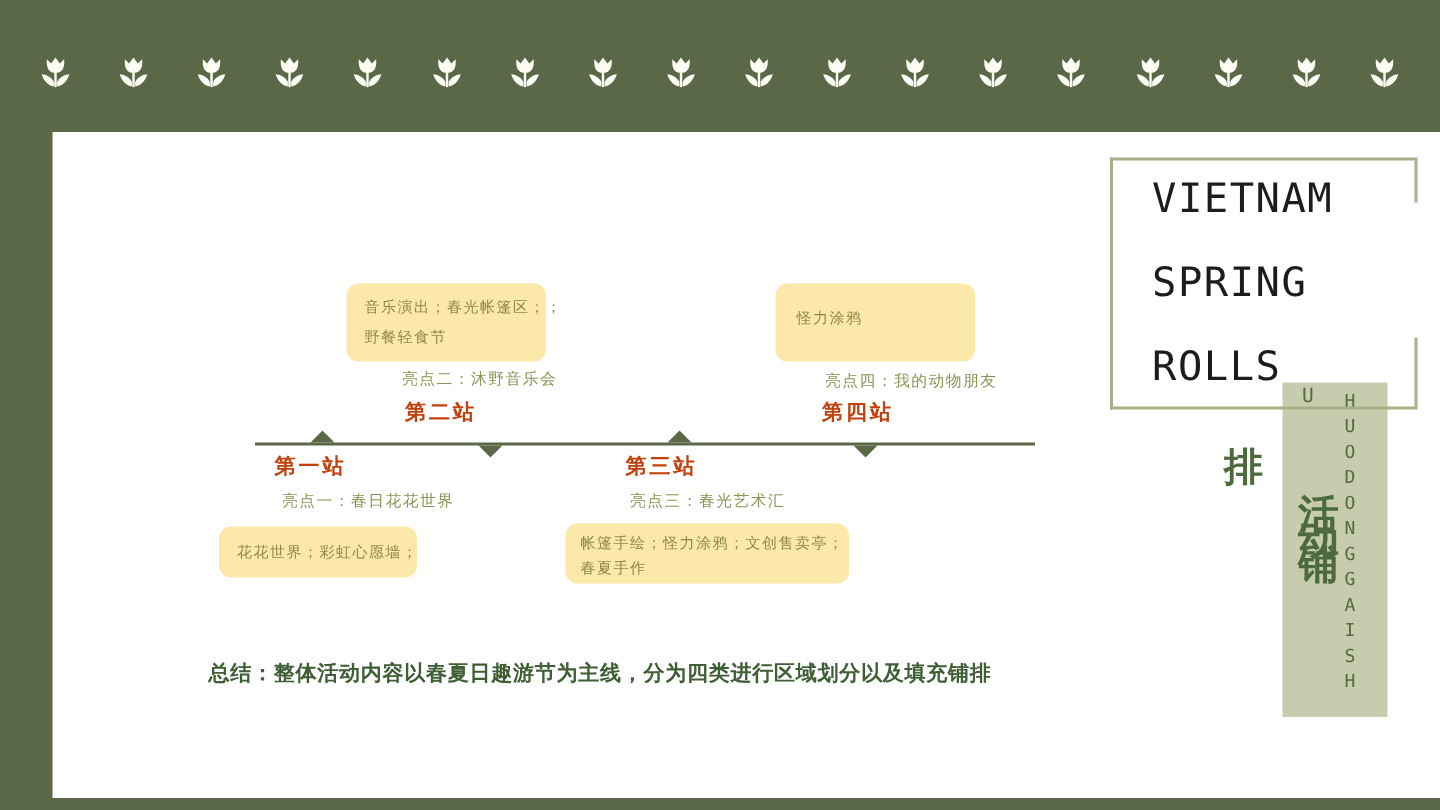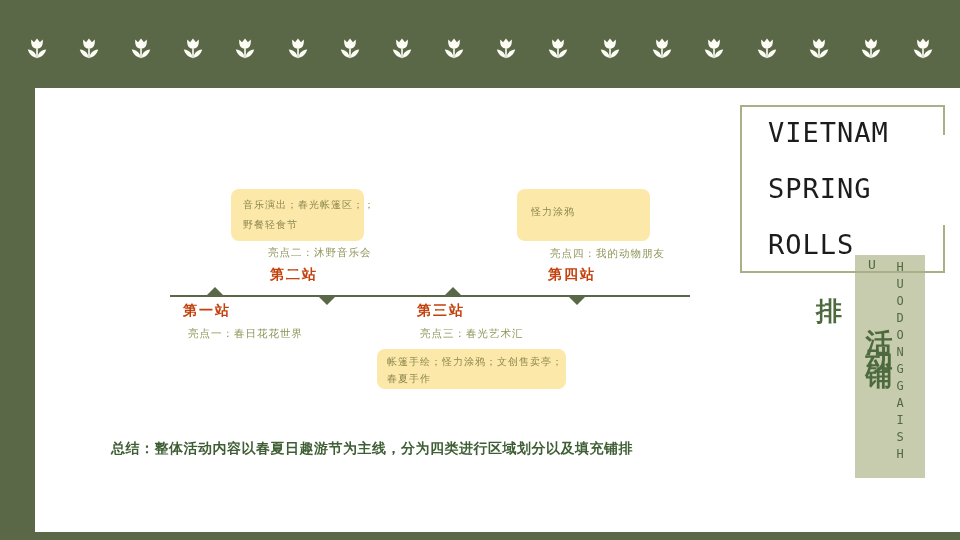--- a/index.html
+++ b/index.html
@@ -119,20 +119,23 @@
 
 
     <div class="abs tl-line" style="left:135px;top:207px;width:520px;"></div>
     <div class="abs tri up" style="left:172px;top:199px;"></div>
     <div class="abs tri down" style="left:284px;top:209px;"></div>
     <div class="abs tri up" style="left:410px;top:199px;"></div>
     <div class="abs tri down" style="left:534px;top:209px;"></div>
 
     <div class="abs stn" style="left:148px;top:214px;">第一站</div>
     <div class="abs hl" style="left:153px;top:239px;">亮点一：春日花花世界</div>
+    <div class="abs note" style="left:111px;top:263px;width:132px;height:34px;">
+      <span class="note-line" style="left:12px;top:10px;">花花世界；彩虹心愿墙；</span>
+    </div>
 
     <div class="abs note" style="left:196px;top:101px;width:133px;height:52px;padding-left:12px;">
       <span class="note-line" style="left:12px;top:9px;">音乐演出；春光帐篷区；；</span>
       <span class="note-line" style="left:12px;top:29px;">野餐轻食节</span>
     </div>
     <div class="abs hl" style="left:233px;top:158px;">亮点二：沐野音乐会</div>
     <div class="abs stn" style="left:235px;top:178px;">第二站</div>
 
     <div class="abs stn" style="left:382px;top:214px;">第三站</div>
     <div class="abs hl" style="left:385px;top:239px;">亮点三：春光艺术汇</div>
@@ -140,21 +143,21 @@
       <span class="note-line" style="left:10px;top:6px;">帐篷手绘；怪力涂鸦；文创售卖亭；</span>
       <span class="note-line" style="left:10px;top:23px;">春夏手作</span>
     </div>
 
     <div class="abs note" style="left:482px;top:101px;width:133px;height:52px;">
       <span class="note-line" style="left:14px;top:16px;">怪力涂鸦</span>
     </div>
     <div class="abs hl" style="left:515px;top:159px;">亮点四：我的动物朋友</div>
     <div class="abs stn" style="left:513px;top:178px;">第四站</div>
 
-    <div class="abs summary" style="left:76px;top:352px;">总结：整体活动内容以春夏日趣游节为主线，分为四类进行区域划分以及填充铺排</div>
+    <div class="abs summary" style="left:104px;top:352px;">总结：整体活动内容以春夏日趣游节为主线，分为四类进行区域划分以及填充铺排</div>
 
     <div class="abs tab" style="left:820px;top:167px;width:70px;height:223px;">
       <span class="abs u-wrap" style="left:13px;top:2px;">U</span>
       <div class="abs vert-cjk" style="left:6px;top:52px;height:168px;">活动铺</div>
       <div class="abs vert-en" style="left:38px;top:5px;height:214px;">HUODONGGAISH</div>
     </div>
 
     <div class="abs char-out" style="left:781px;top:206px;">排</div>
 
     <div class="abs vbox" style="left:705px;top:17px;width:205px;height:168px;">

